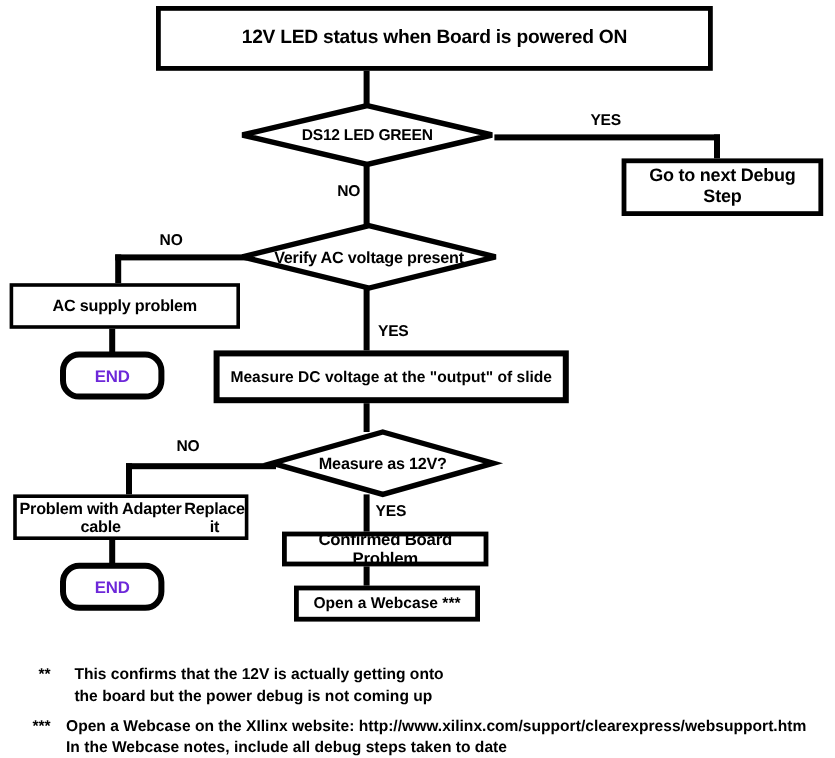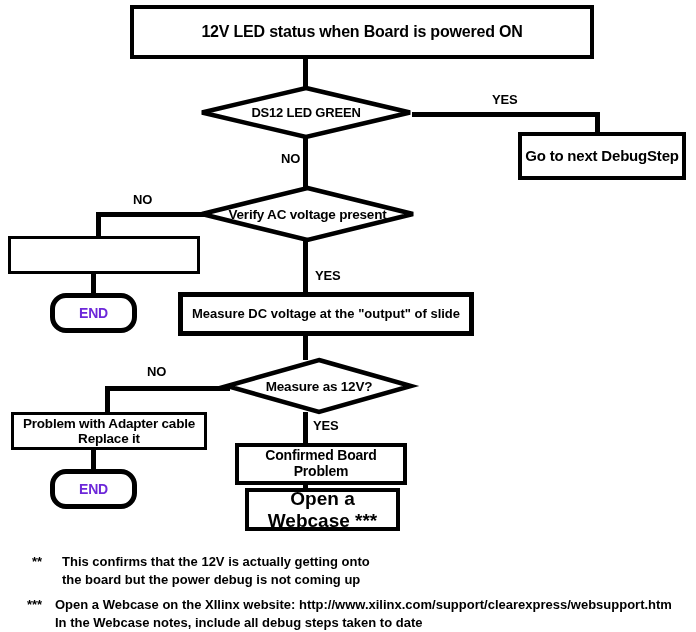--- a/index.html
+++ b/index.html
@@ -165,37 +165,38 @@
     <svg width="212" height="53" viewBox="0 0 212 53">
       <polygon points="106,2 210,26.5 106,51 2,26.5" fill="#ffffff" stroke="#000000" stroke-width="4.5" stroke-linejoin="miter"></polygon>
     </svg>
     <div class="dlabel cond" style="font-size:13px;">
       <span>DS12 LED GREEN</span>
     </div>
   </div>
   <div class="edge-label cond" style="left:492px; top:92px;">YES</div>
   <div class="edge-label cond" style="left:281px; top:151px;">NO</div>
 
-  <div class="node box cond" style="left:518px; top:132px; width:168px; height:48px; font-size:15px; flex-direction:row;">
+  <div class="node box cond" style="left:518px; top:132px; width:168px; height:48px; font-size:15px; flex-direction:column;">
     <span>Go to next Debug</span>
     <span>Step</span>
   </div>
 
   <div class="diamond" style="left:200px; top:186px; width:215px; height:56px;">
     <svg width="215" height="56" viewBox="0 0 215 56">
       <polygon points="107.5,2 213,28 107.5,54 2,28" fill="#ffffff" stroke="#000000" stroke-width="4.5" stroke-linejoin="miter"></polygon>
     </svg>
     <div class="dlabel cond" style="font-size:13.5px;">
       <span>Verify AC voltage present</span>
     </div>
   </div>
   <div class="edge-label cond" style="left:133px; top:192px;">NO</div>
   <div class="edge-label cond" style="left:315px; top:268px;">YES</div>
 
   <div class="node box cond" style="left:8px; top:236px; width:192px; height:38px; font-size:13.5px; flex-direction:column; border-width:3px;">
+    <span>AC supply problem</span>
   </div>
 
   <div class="node terminator cond" style="left:50px; top:293px; width:87px; height:40px; font-size:14px;">
     <span>END</span>
   </div>
 
   <div class="node box arial left-align" style="left:178px; top:292px; width:296px; height:44px; font-size:13px; flex-direction:column; align-items:flex-start; justify-content:center; padding-left:9px; border-width:5px;">
     <span>Measure DC voltage at the "output" of slide</span>
   </div>
 
@@ -203,34 +204,34 @@
     <svg width="188" height="56" viewBox="0 0 188 56">
       <polygon points="94,2 186,28 94,54 2,28" fill="#ffffff" stroke="#000000" stroke-width="4.5" stroke-linejoin="miter"></polygon>
     </svg>
     <div class="dlabel cond" style="font-size:13.5px;">
       <span>Measure as 12V?</span>
     </div>
   </div>
   <div class="edge-label cond" style="left:147px; top:364px;">NO</div>
   <div class="edge-label cond" style="left:313px; top:418px;">YES</div>
 
-  <div class="node box cond" style="left:11px; top:412px; width:196px; height:38px; font-size:13.5px; flex-direction:column; border-width:3px;">
+  <div class="node box cond" style="left:11px; top:412px; width:196px; height:38px; font-size:13.5px; flex-direction:row; border-width:3px;">
     <span>Problem with Adapter cable</span>
     <span>Replace it</span>
   </div>
 
   <div class="node terminator cond" style="left:50px; top:469px; width:87px; height:40px; font-size:14px;">
     <span>END</span>
   </div>
 
-  <div class="node box cond" style="left:235px; top:443px; width:172px; height:42px; font-size:14px; border-width:4px;">
+  <div class="node box cond" style="left:235px; top:443px; width:172px; height:29px; font-size:14px; border-width:4px;">
     <span>Confirmed Board Problem</span>
   </div>
 
-  <div class="node box arial" style="left:245px; top:488px; width:155px; height:43px; font-size:19px; border-width:4px;">
+  <div class="node box arial" style="left:245px; top:488px; width:155px; height:30px; font-size:13px; border-width:4px;">
     <span>Open a Webcase ***</span>
   </div>
 
   <div class="footnote arial" style="left:32px; top:553px;">
     <span class="marker">**</span>
     <div class="lines">
       <div>This confirms that the 12V is actually getting onto</div>
       <div>the board but the power debug is not coming up</div>
     </div>
   </div>

